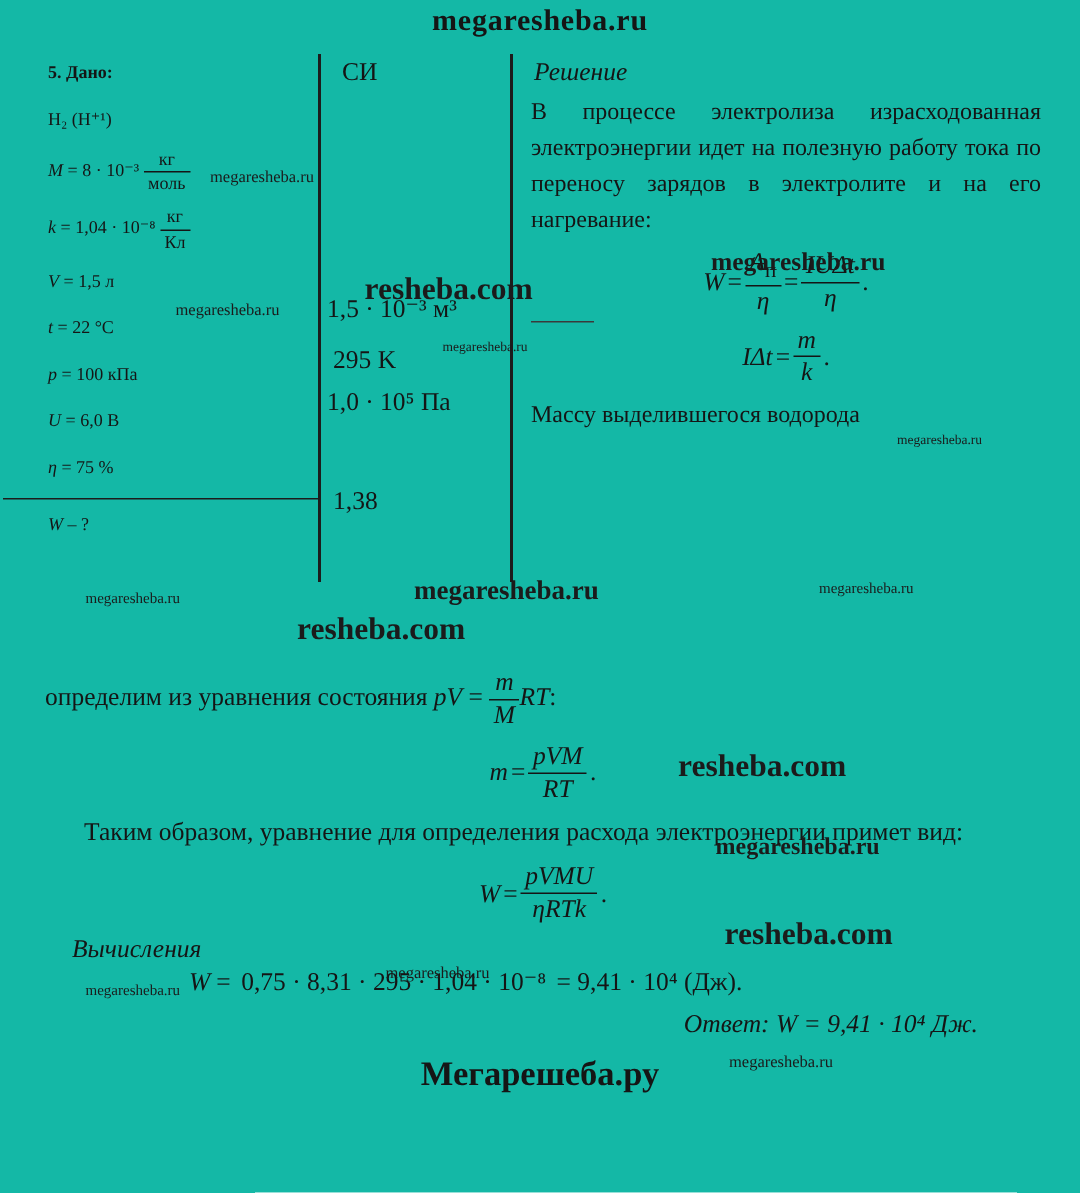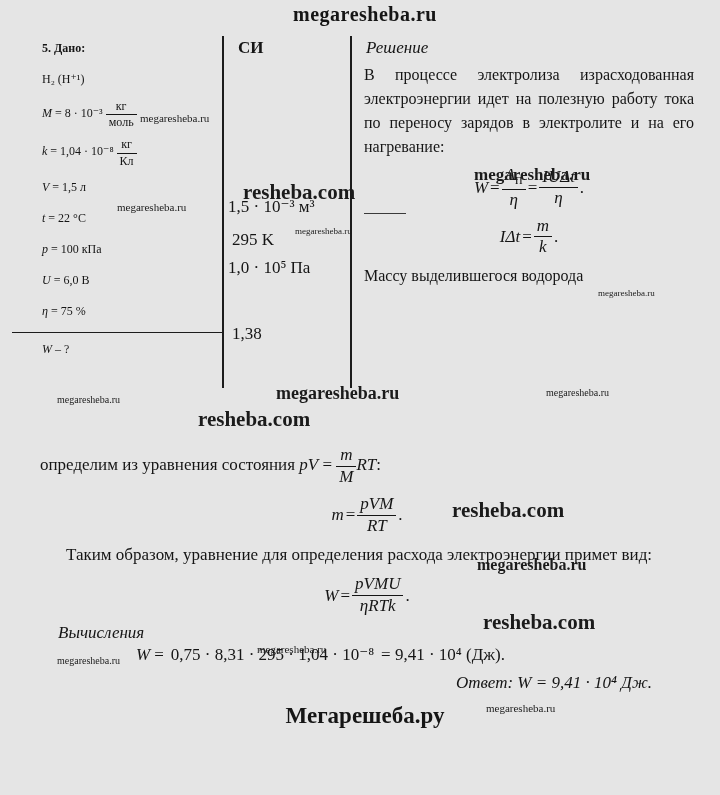--- a/index.html
+++ b/index.html
@@ -1,24 +1,23 @@
 <!DOCTYPE html>
 <html lang="ru"><head>
 <meta charset="utf-8">
 <style>
   * { box-sizing: border-box; }
   html, body { margin: 0; padding: 0; background: #ffffff; }
   .page {
     position: relative;
     width: 720px; height: 795px;
-    background: #e5e5e5;
+    background: #14b8a6;
     color: #151515;
     font-family: "Liberation Serif", "DejaVu Serif", serif;
     overflow: hidden;
-    padding-left: 10px;
   }
   .top-title { text-align: center; font-weight: bold; font-size: 20px; padding-top: 3px; letter-spacing: .5px; }
   .bottom-title { text-align: center; font-weight: bold; font-size: 23px; margin-top: 10px; }
 
   .columns { display: flex; align-items: stretch; margin: 10px 24px 0 30px; height: 352px; }
   .col-given { width: 184px; flex: none; border-right: 2px solid #1c1c1c; padding: 2px 6px 0 2px; font-size: 12px; }
   .col-si { width: 128px; flex: none; border-right: 2px solid #1c1c1c; position: relative; font-size: 17px; }
   .col-sol { flex: 1; padding: 2px 2px 0 12px; font-size: 16px; }
 
   .gline { line-height: 20px; margin-bottom: 11px; white-space: nowrap; }
@@ -26,21 +25,21 @@
   .bold { font-weight: bold; }
   i { font-style: italic; }
 
   .frac { display: inline-block; vertical-align: middle; text-align: center; line-height: 1.1; }
   .frac .num { display: block; border-bottom: 1.4px solid #151515; padding: 0 3px 1px; }
   .frac .den { display: block; padding: 1px 3px 0; }
 
   .given-hr { border: 0; border-top: 1.8px solid #1c1c1c; margin: 10px -6px 6px -30px; }
 
   .si-item { position: absolute; white-space: nowrap; }
-  .si-h   { top: 2px;   left: 14px; font-weight: bold; }
+  .si-h   { top: 2px;   left: 14px; }
   .si-v   { top: 160px; left: 4px; }
   .si-t   { top: 194px; left: 8px; }
   .si-p   { top: 222px; left: 4px; }
   .si-eta { top: 288px; left: 8px; }
 
   .sol-header { font-style: italic; margin: 0 0 5px 2px; font-size: 17px; }
   .sol-para { text-align: justify; line-height: 24px; margin: 0; }
   .formula { display: flex; justify-content: center; align-items: center; gap: 2px; margin: 7px 0; font-size: 17px; }
   .artifact { position: absolute; left: 0px; top: -4px; width: 42px; border-top: 1.6px solid #3a3a3a; height: 0; }
 

